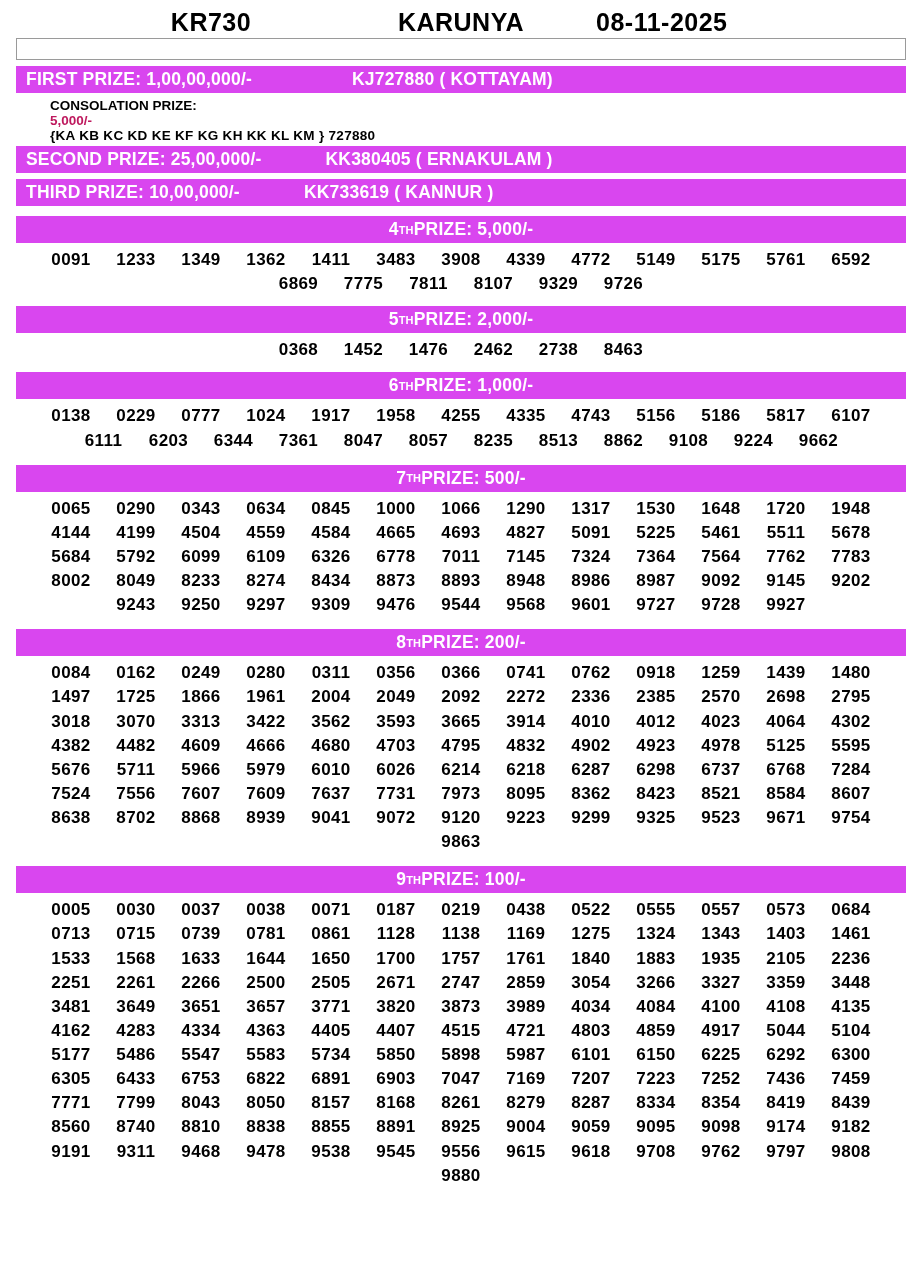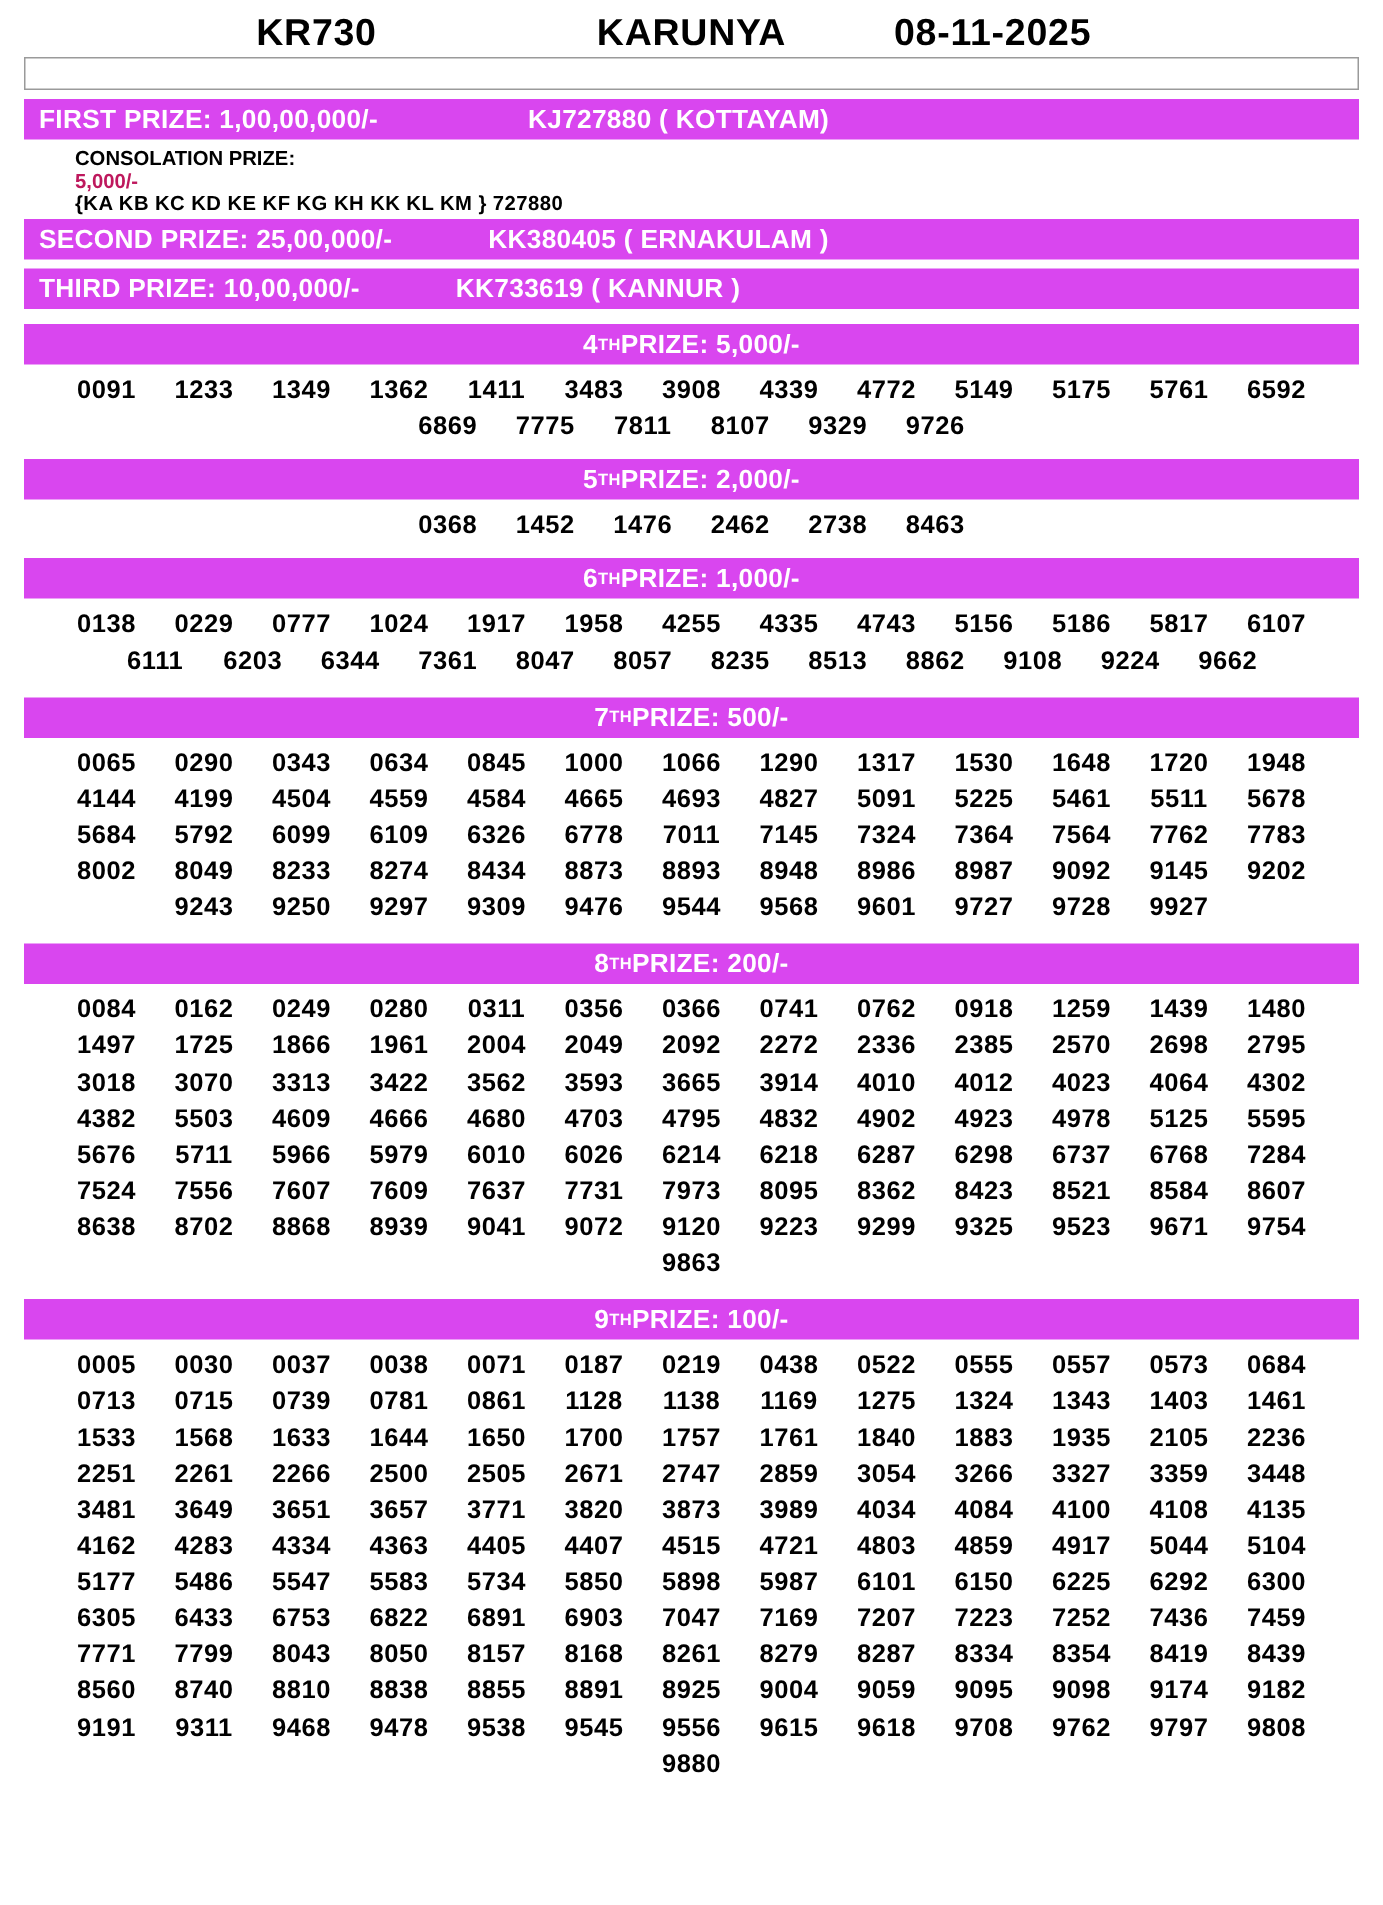--- a/index.html
+++ b/index.html
@@ -389,21 +389,21 @@
         <div class="cell">3665</div>
         <div class="cell">3914</div>
         <div class="cell">4010</div>
         <div class="cell">4012</div>
         <div class="cell">4023</div>
         <div class="cell">4064</div>
         <div class="cell">4302</div>
       </div>
       <div class="row">
         <div class="cell">4382</div>
-        <div class="cell">5503</div>
+        <div class="cell">4482</div>
         <div class="cell">4609</div>
         <div class="cell">4666</div>
         <div class="cell">4680</div>
         <div class="cell">4703</div>
         <div class="cell">4795</div>
         <div class="cell">4832</div>
         <div class="cell">4902</div>
         <div class="cell">4923</div>
         <div class="cell">4978</div>
         <div class="cell">5125</div>

